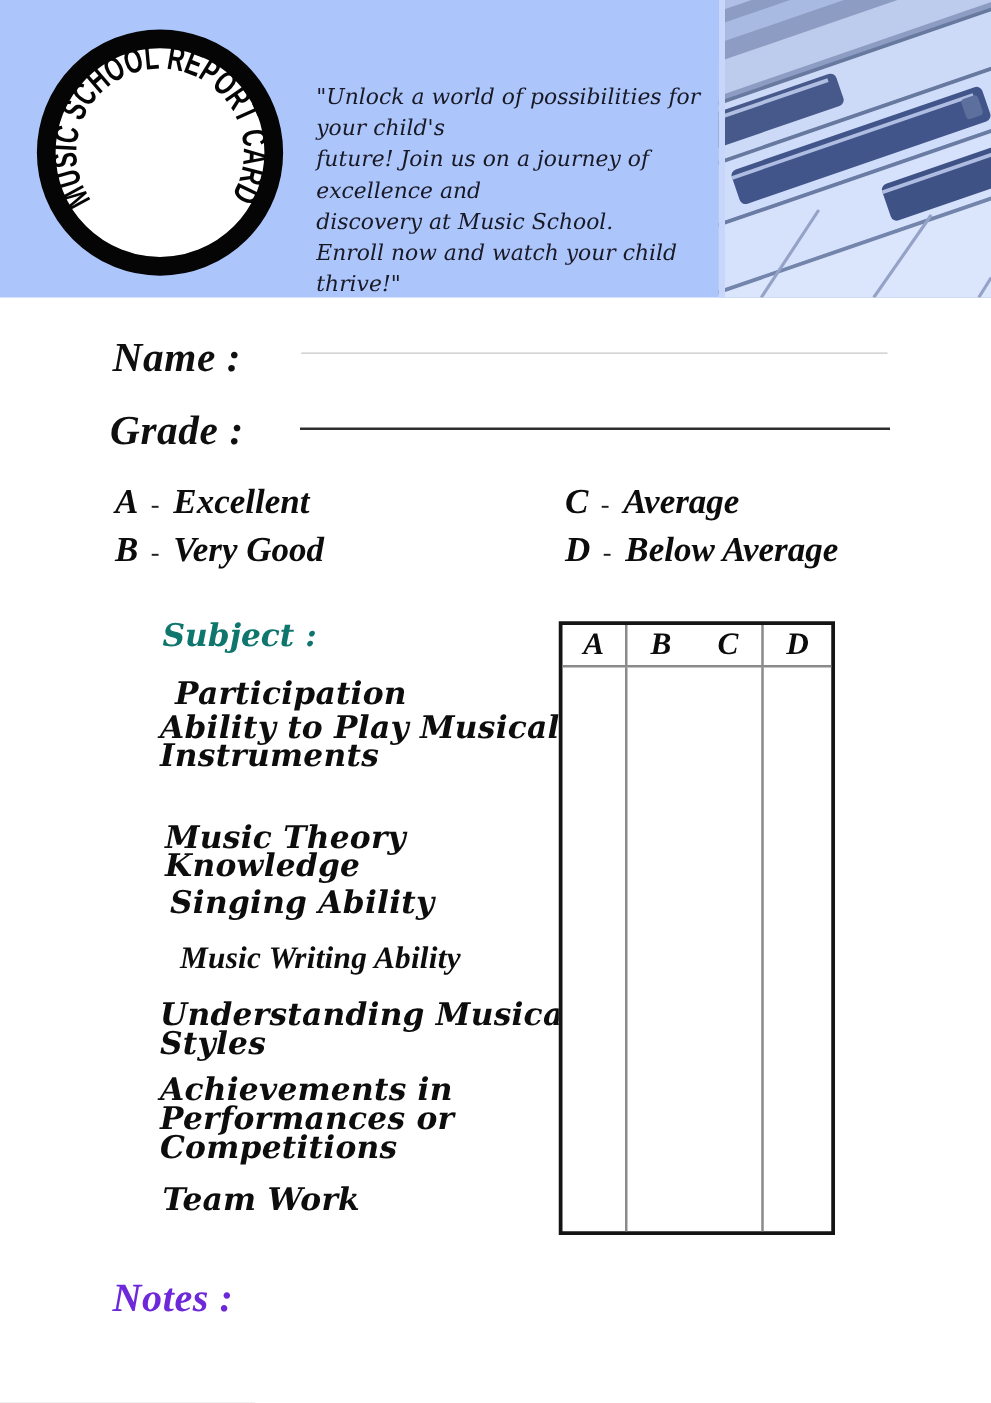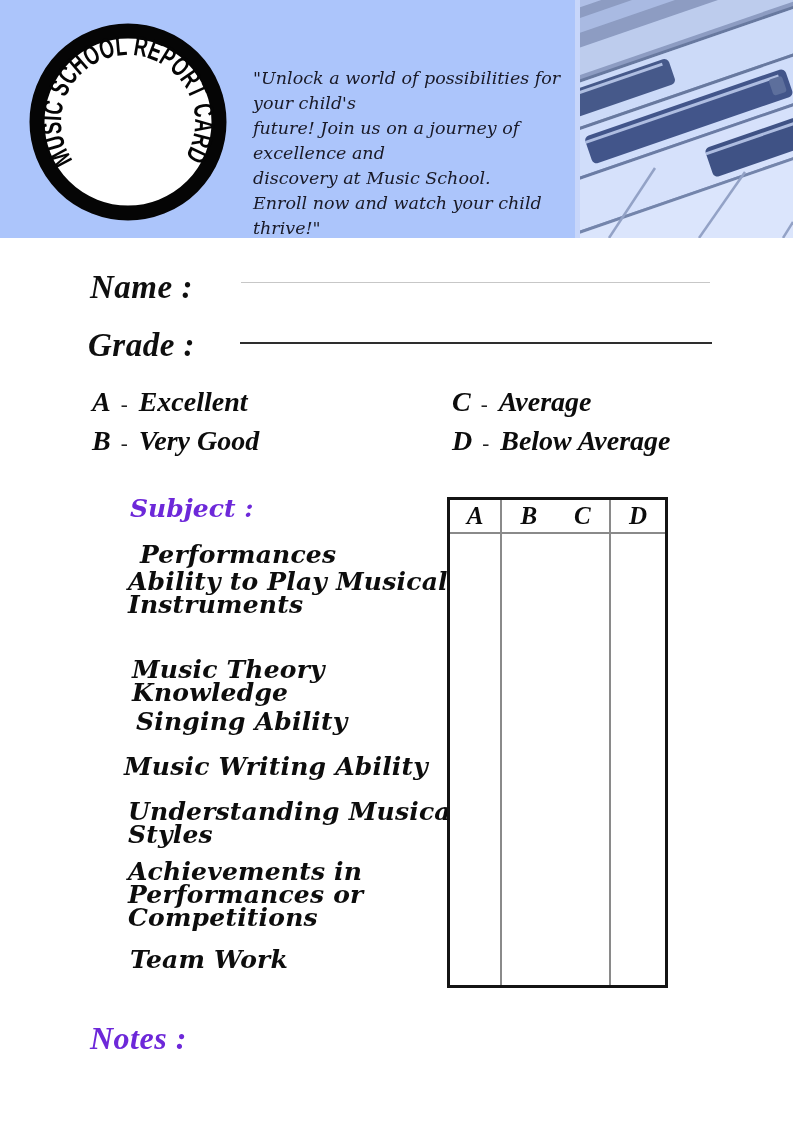--- a/index.html
+++ b/index.html
@@ -76,21 +76,21 @@
   .legend-a { left: 92px;  top: 386px; }
   .legend-b { left: 92px;  top: 425px; }
   .legend-c { left: 452px; top: 386px; }
   .legend-d { left: 452px; top: 425px; }
 
   
   .subject-heading {
     position: absolute;
     left: 130px; top: 494px;
     font: italic 700 25px "DejaVu Serif", serif;
-    color: #6d28d9;
+    color: #0f766e;
   }
   .subject-item {
     position: absolute;
     width: 335px;
     font: italic 700 25px "DejaVu Serif", serif;
     line-height: 23px;
     color: #0d0d0d;
     white-space: pre-line;
     letter-spacing: 0.2px;
   }
@@ -211,26 +211,26 @@
     <span>Average</span>
   </div>
   <div class="legend-row legend-d">
     <span>D</span>
     <span class="lg-dash">-</span>
     <span>Below Average</span>
   </div>
 
   <div class="subject-heading">Subject :</div>
 
-  <div class="subject-item" style="left:140px; top:543px;">Performances</div>
+  <div class="subject-item" style="left:140px; top:543px;">Participation</div>
   <div class="subject-item" style="left:128px; top:570px;">Ability to Play Musical
 Instruments</div>
   <div class="subject-item" style="left:132px; top:658px;">Music Theory Knowledge</div>
   <div class="subject-item" style="left:136px; top:710px;">Singing Ability</div>
-  <div class="subject-item" style="left:124px; top:755px;">Music Writing Ability</div>
+  <div class="subject-item" style="left:144px; top:755px;font-family:Liberation Serif, serif;">Music Writing Ability</div>
   <div class="subject-item" style="left:128px; top:800px;">Understanding Musical
 Styles</div>
   <div class="subject-item" style="left:128px; top:860px;">Achievements in
 Performances or
 Competitions</div>
   <div class="subject-item" style="left:130px; top:948px;">Team Work</div>
 
   <div class="grade-table">
 
     <div class="tcell thead">

